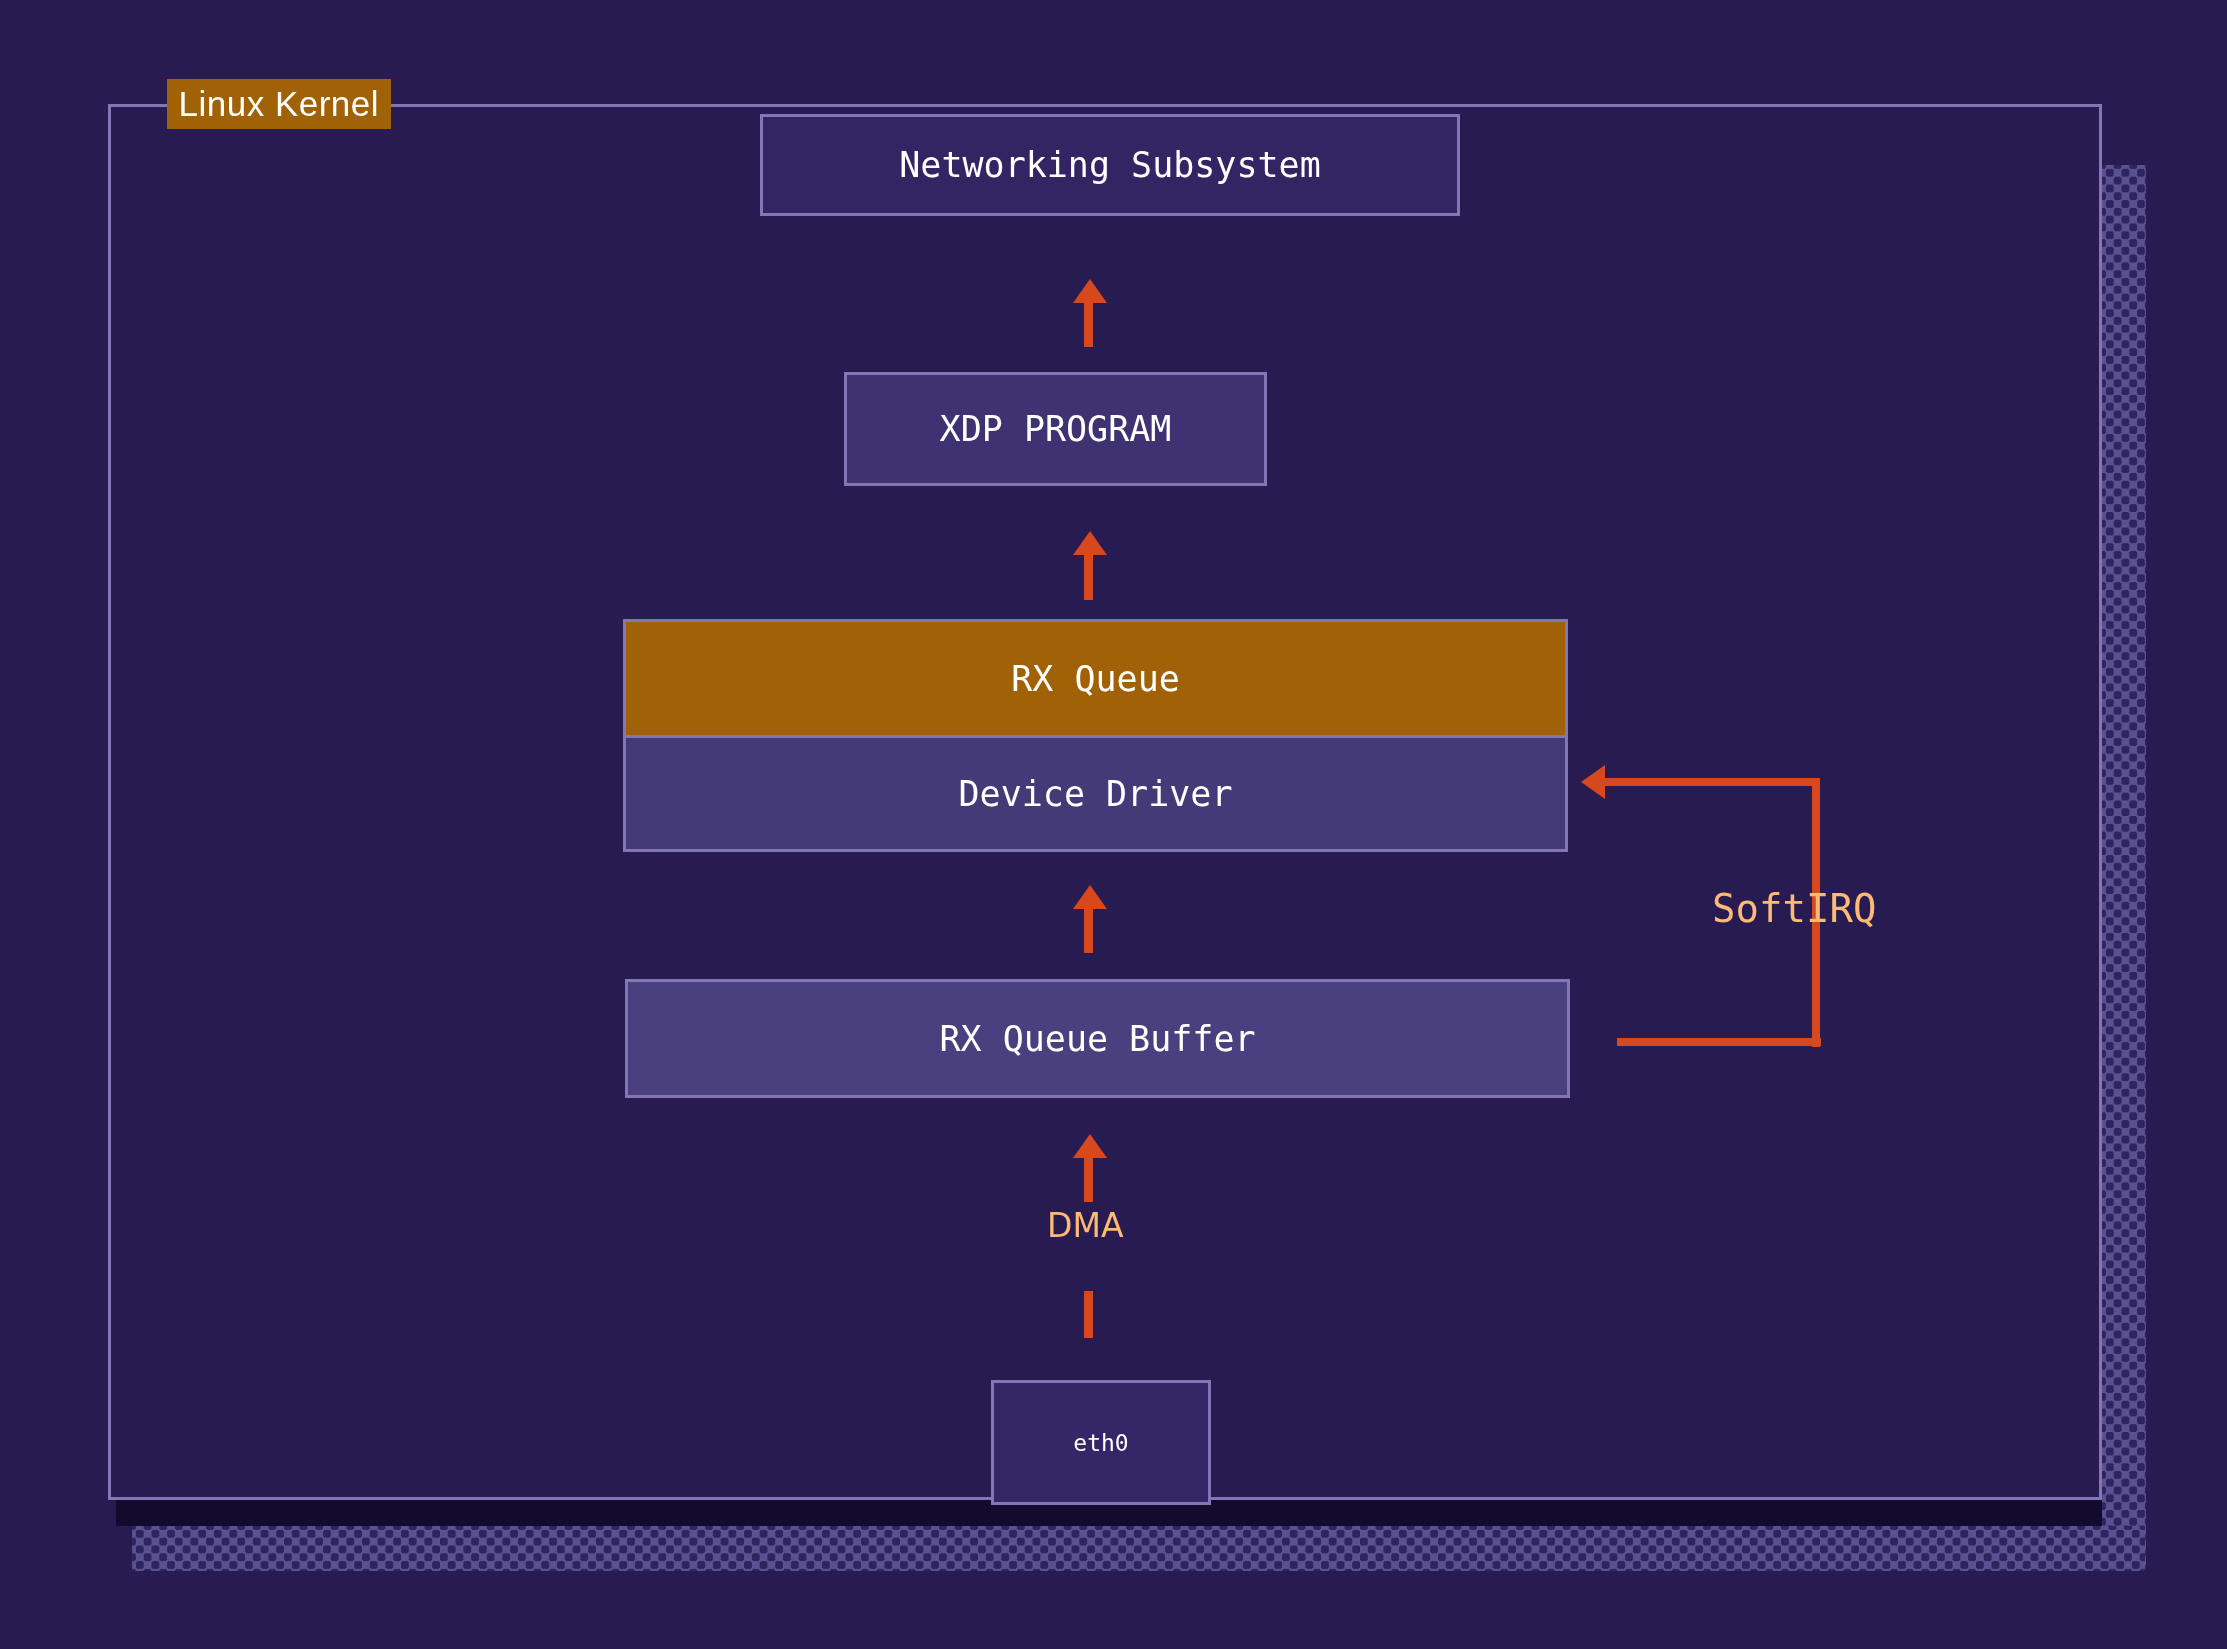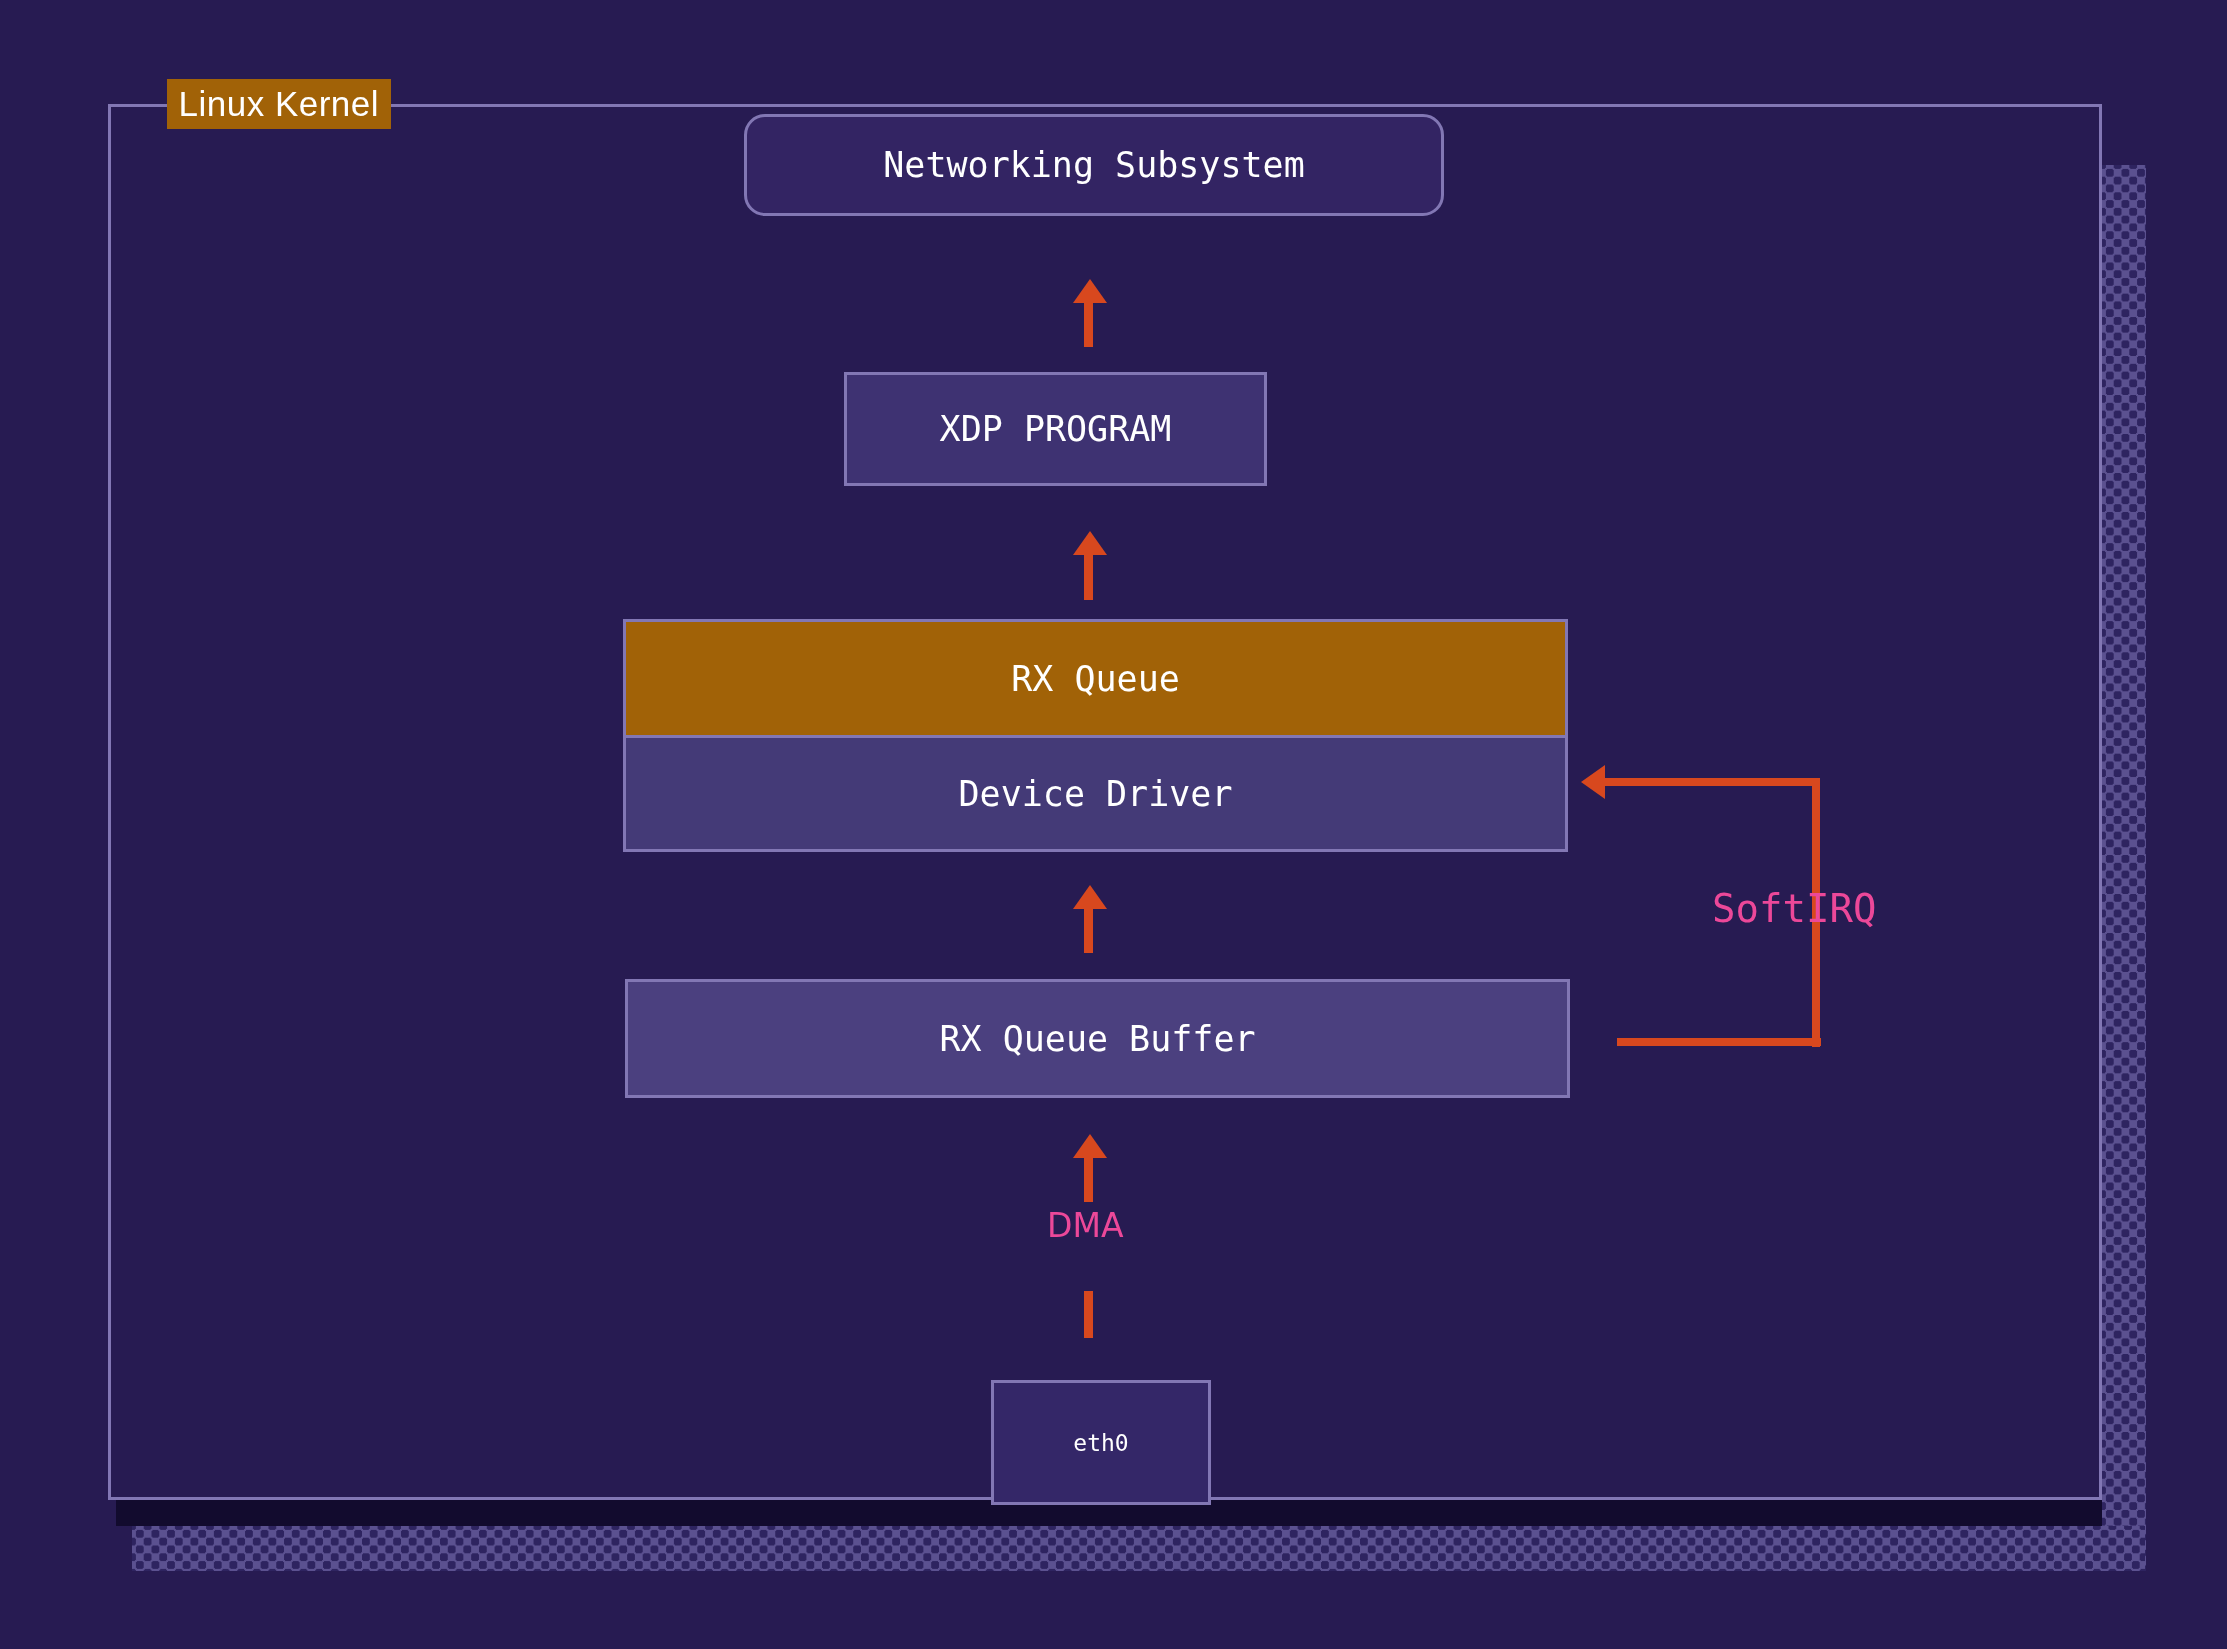--- a/index.html
+++ b/index.html
@@ -73,27 +73,26 @@
     align-items: center;
     justify-content: center;
     color: #FFFFFF;
     font-family: "DejaVu Sans Mono", monospace;
     text-align: center;
     z-index: 5;
     border: 3.1px solid #8277B4;
   }
 
   #node-netsubsys {
-    left: 744px;
+    left: 760px;
     top: 114px;
     width: 700px;
     height: 102px;
     background: #332463;
     font-size: 35px;
-    border-radius: 21px;
   }
   #node-xdp {
     left: 844px;
     top: 372px;
     width: 423px;
     height: 114px;
     background: #3E3272;
     font-size: 35px;
   }
   #node-rxqueue {
@@ -149,21 +148,21 @@
     position: absolute;
     width: 0; height: 0;
     border-top: 17.7px solid transparent;
     border-bottom: 17.7px solid transparent;
     border-right: 24px solid #D8481E;
     z-index: 5;
   }
 
   .free-label {
     position: absolute;
-    color: #ec4899;
+    color: #fdba74;
     white-space: nowrap;
     z-index: 6;
   }
   #label-dma {
     left: 1047px;
     top: 1206px;
     font-size: 33px;
     font-family: "DejaVu Sans", sans-serif;
   }
   #label-softirq {

